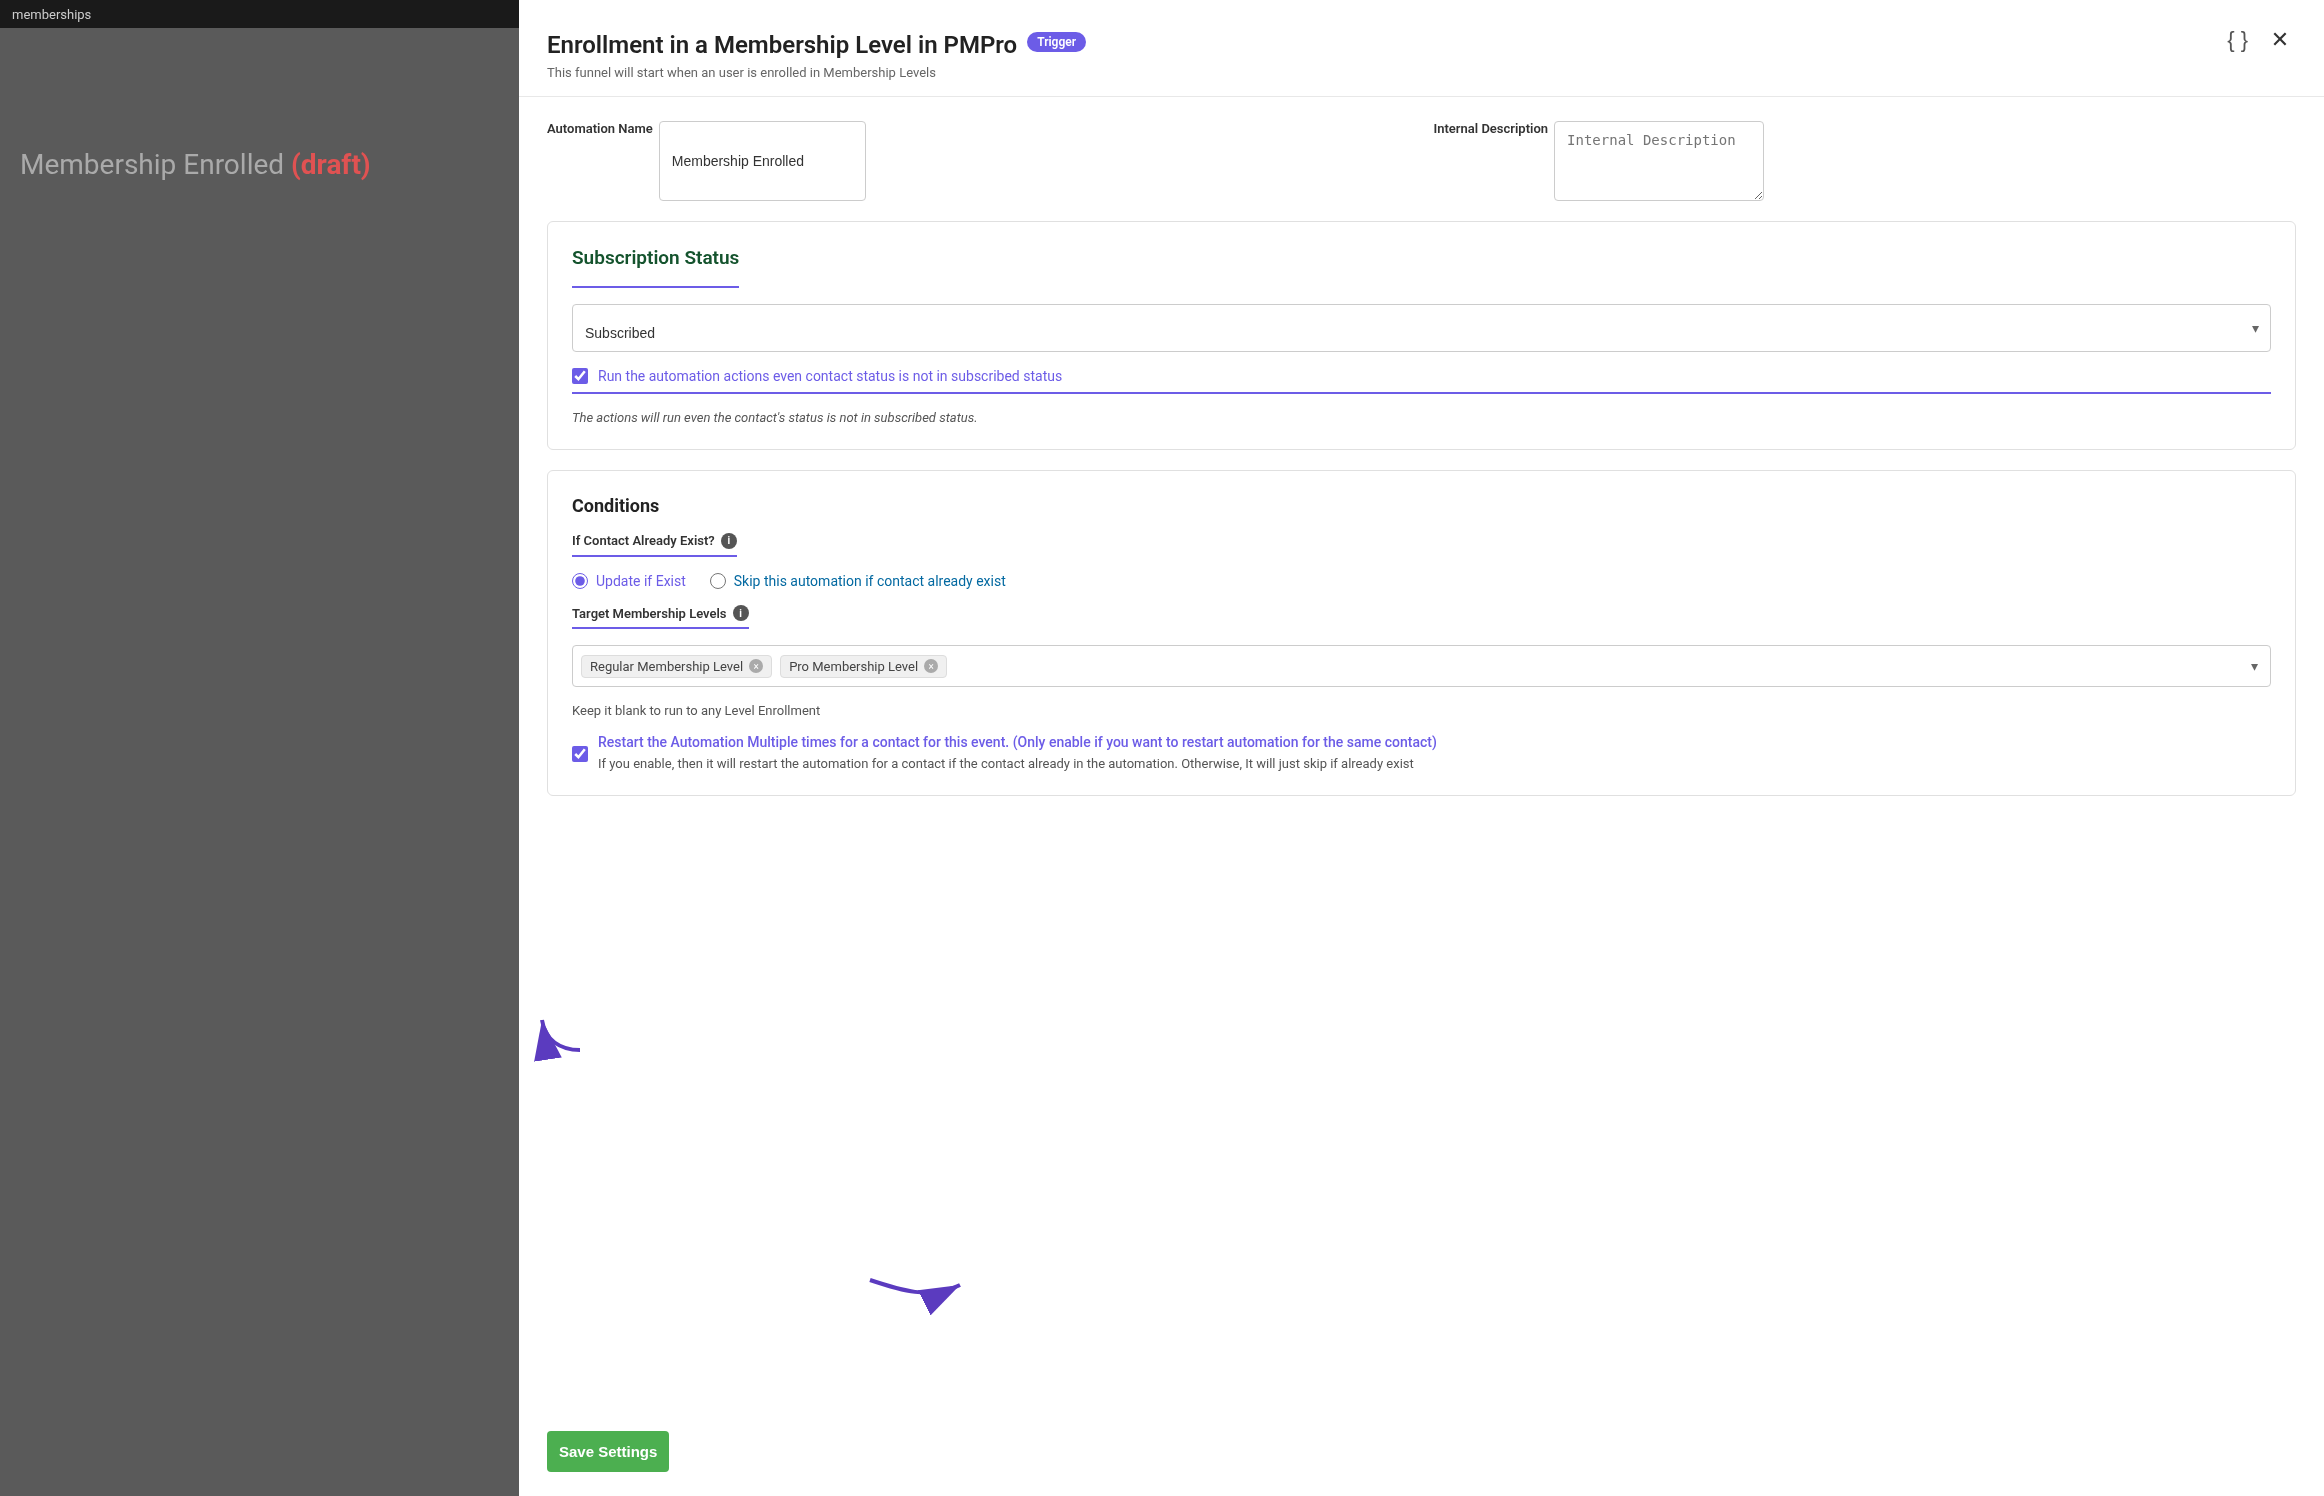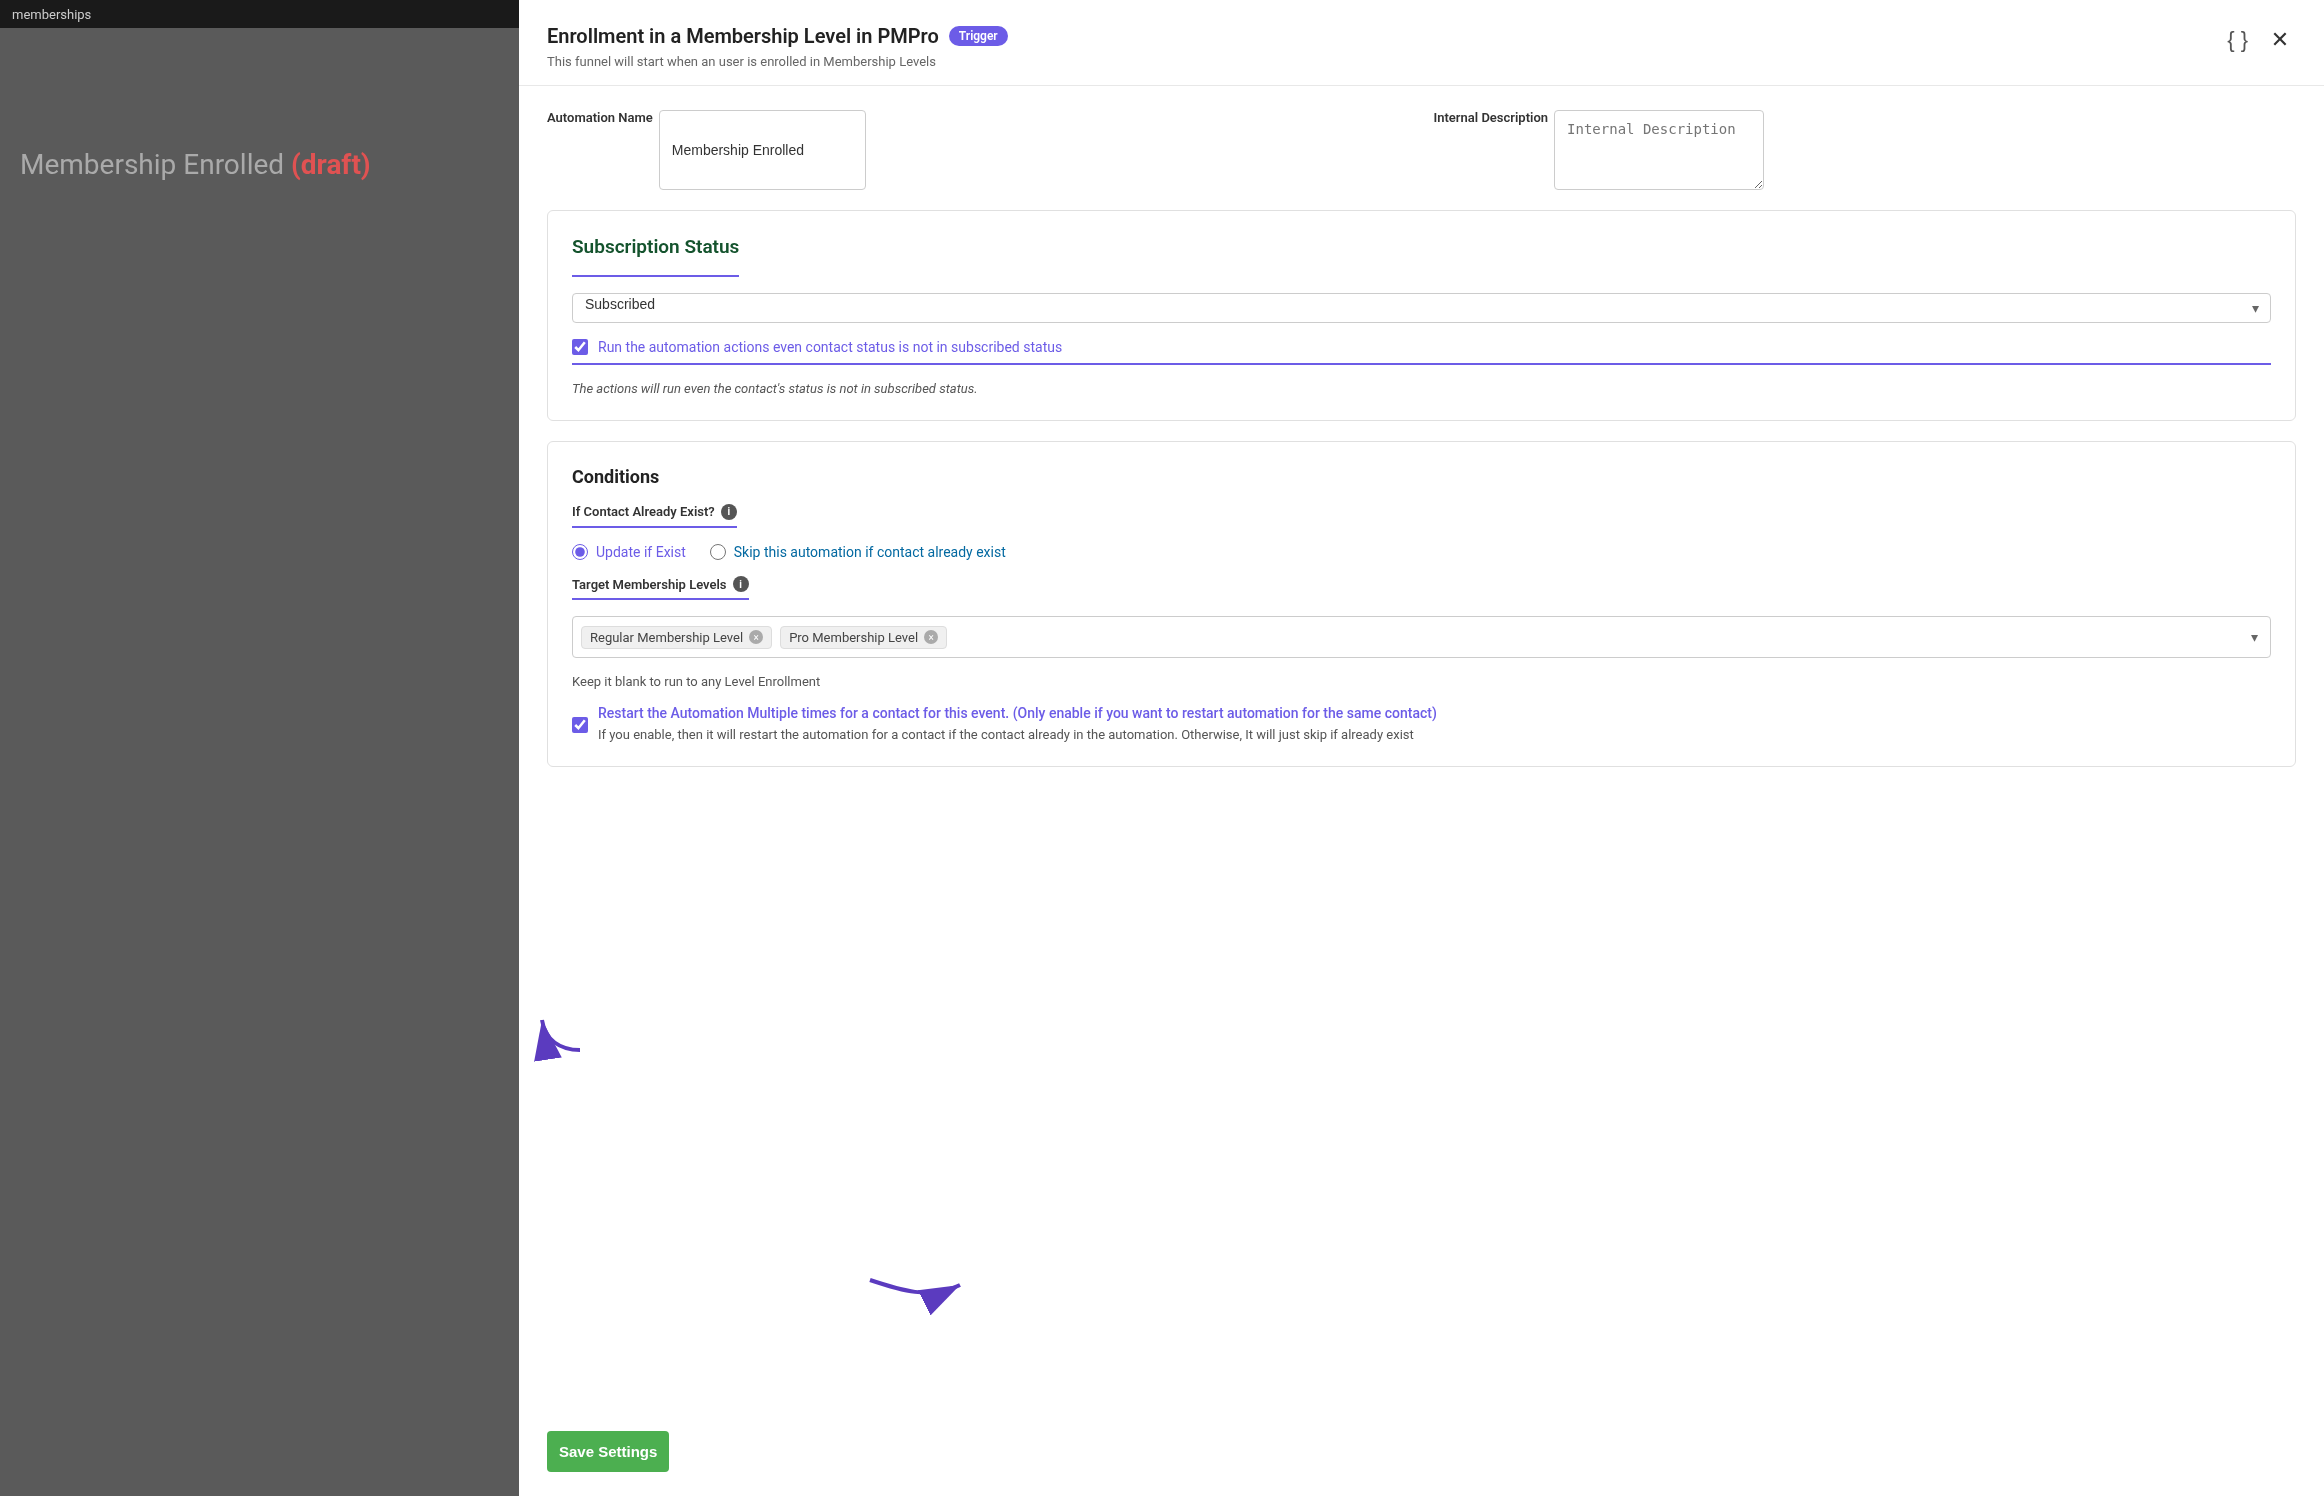--- a/index.html
+++ b/index.html
@@ -67,23 +67,24 @@
       border-bottom: 1px solid #e8e8e8;
     }
     .modal-header-left {}
     .modal-title-row {
       display: flex;
       align-items: center;
       gap: 10px;
       margin-bottom: 6px;
     }
     .modal-title {
-      font-size: 20px;
+      font-size: 24px;
       font-weight: 600;
       color: #222;
+      margin-top: 7px;
     }
     .trigger-badge {
       background: #6c5ce7;
       color: white;
       font-size: 12px;
       font-weight: 600;
       padding: 3px 10px;
       border-radius: 12px;
     }
     .modal-subtitle {
@@ -181,21 +182,21 @@
       padding-bottom: 17px;
       display: inline-block;
     }
     .select-wrapper {
       position: relative;
     }
     .form-select {
       width: 100%;
       border: 1px solid #ccc;
       border-radius: 4px;
-      padding: 2px 36px 10px 12px;
+      padding: 20px 36px 10px 12px;
       font-size: 14px;
       color: #333;
       appearance: none;
       background: white;
       cursor: pointer;
       outline: none;
     }
     .select-arrow {
       position: absolute;
       right: 12px;

